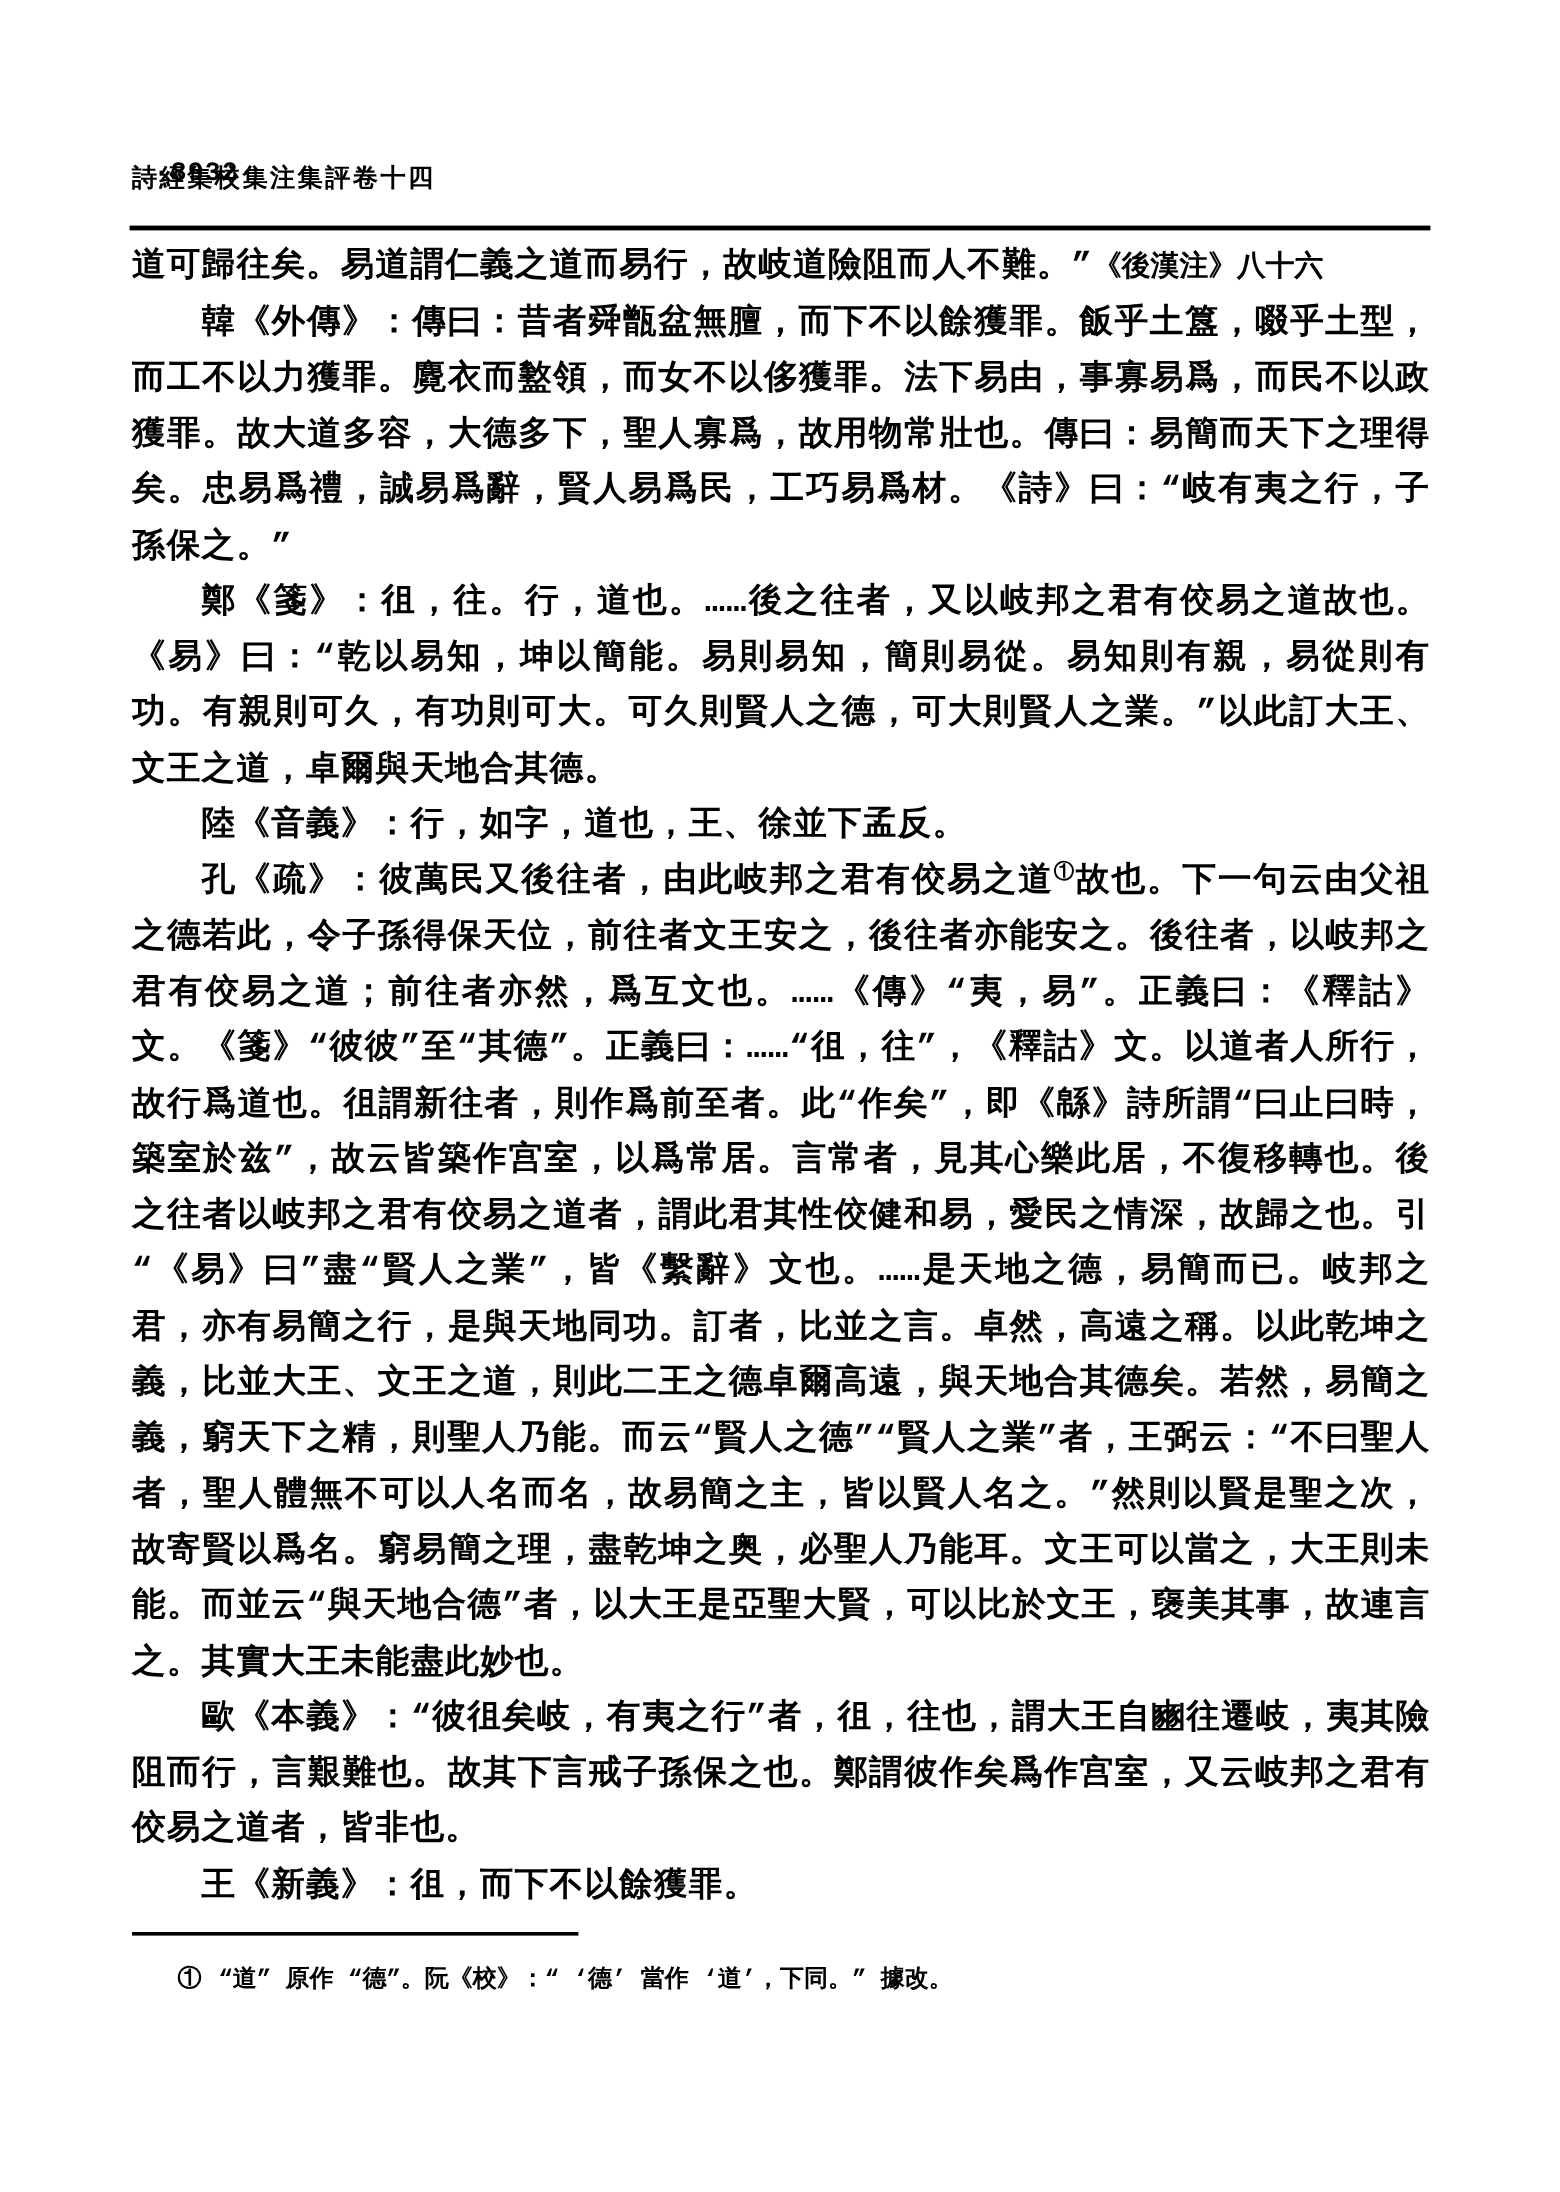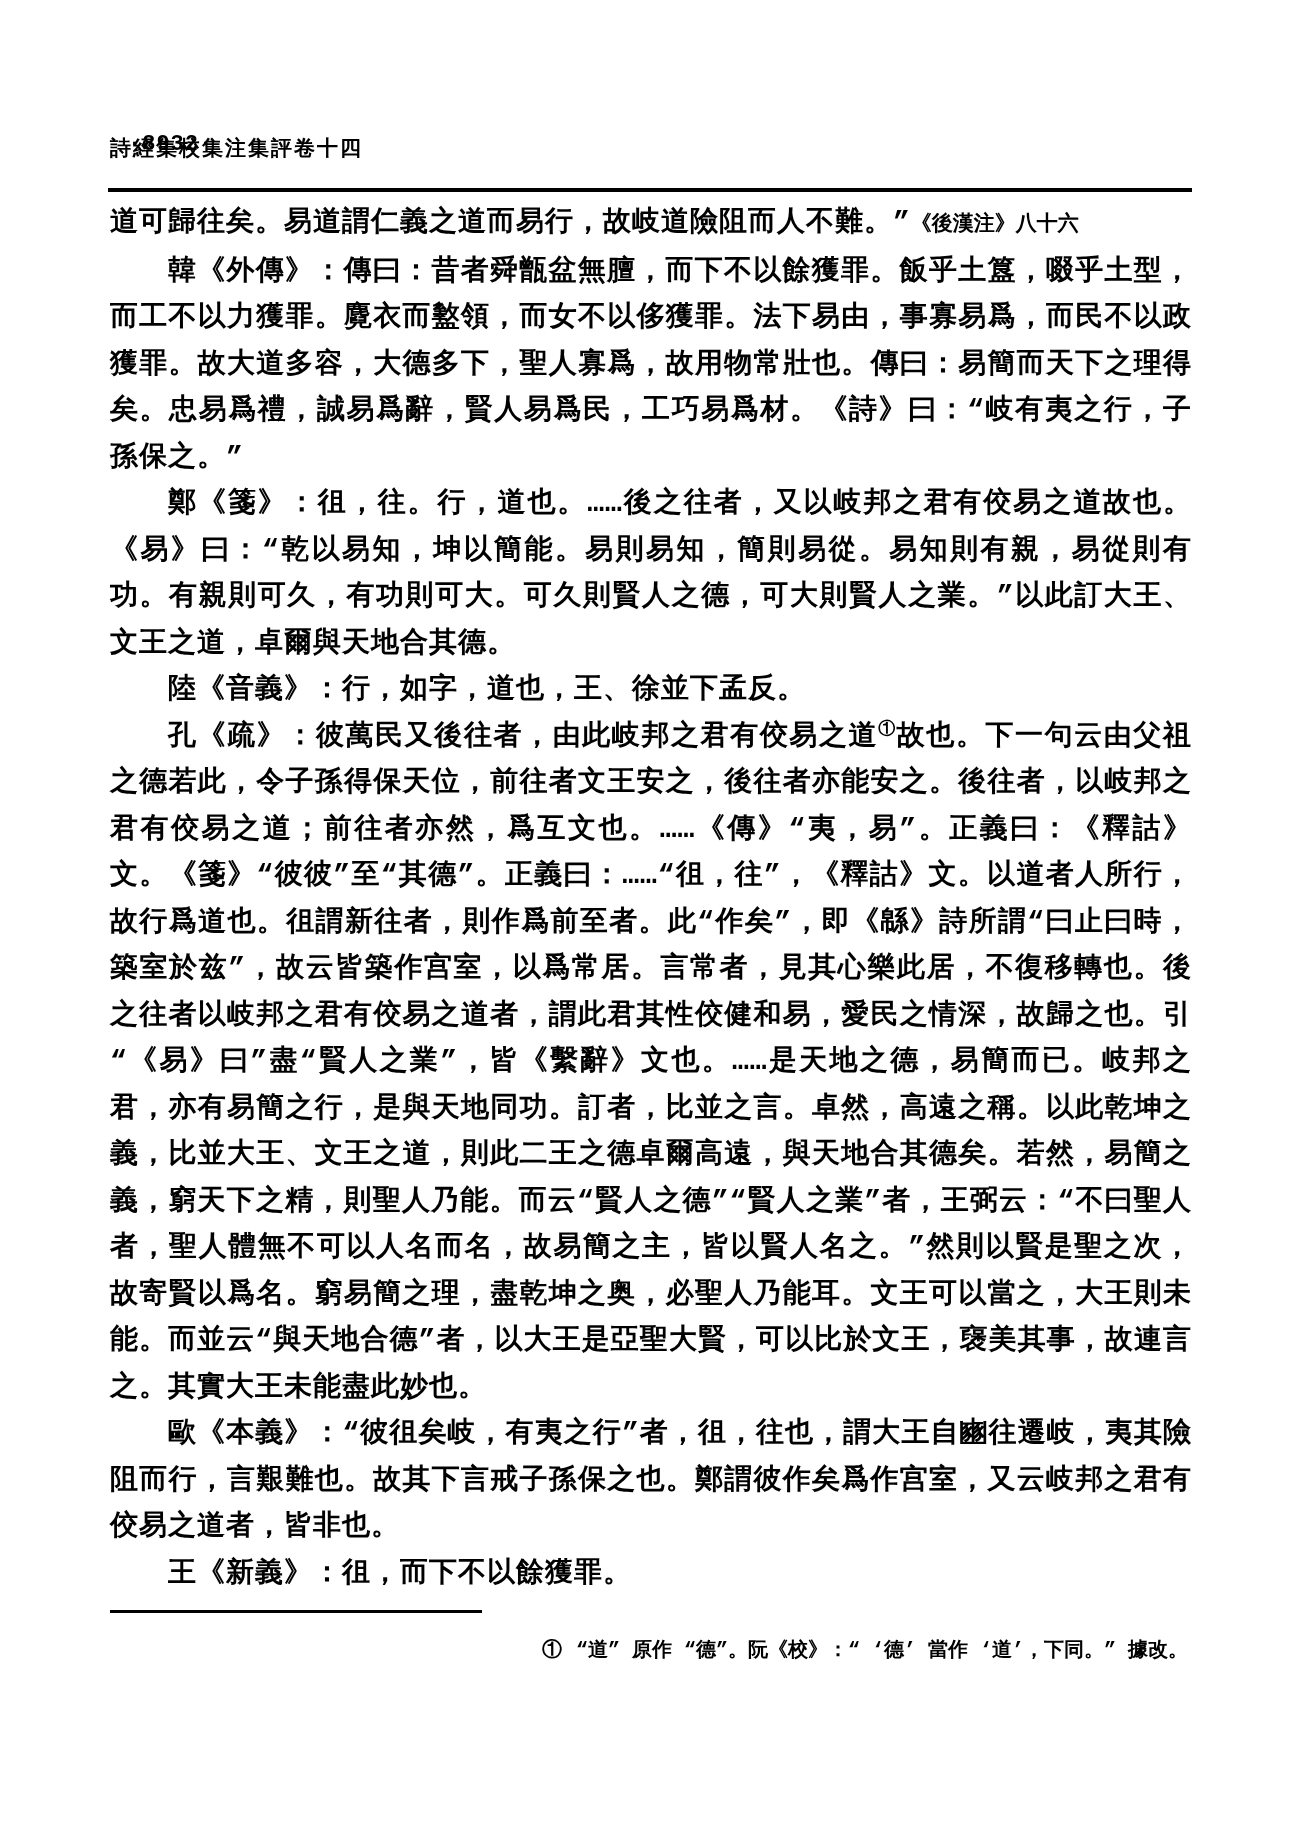--- a/index.html
+++ b/index.html
@@ -61,21 +61,21 @@
     font-weight: 600;
     line-height: 46.5px;
     text-align: justify;
     text-align-last: left;
     letter-spacing: 1px;
   }
   .para.indent {
     text-indent: 58px;
   }
   .seg-small {
-    font-size: 21px;
+    font-size: 24px;
     letter-spacing: 0;
   }
   .seg-sup {
     font-size: 17px;
     vertical-align: super;
     line-height: 0;
   }
   .footnote-rule {
     position: absolute;
     top: 1610px;
@@ -85,21 +85,20 @@
     background: #000000;
   }
   .footnote {
     position: absolute;
     top: 1636px;
     left: 148px;
     width: 1040px;
     font-size: 20px;
     font-weight: 600;
     line-height: 30px;
-    text-align: right;
   }
   .footnote .fn-marker {
     margin-right: 14px;
   }
 </style>
 </head>
 <body>
 
 <div class="page">
 

